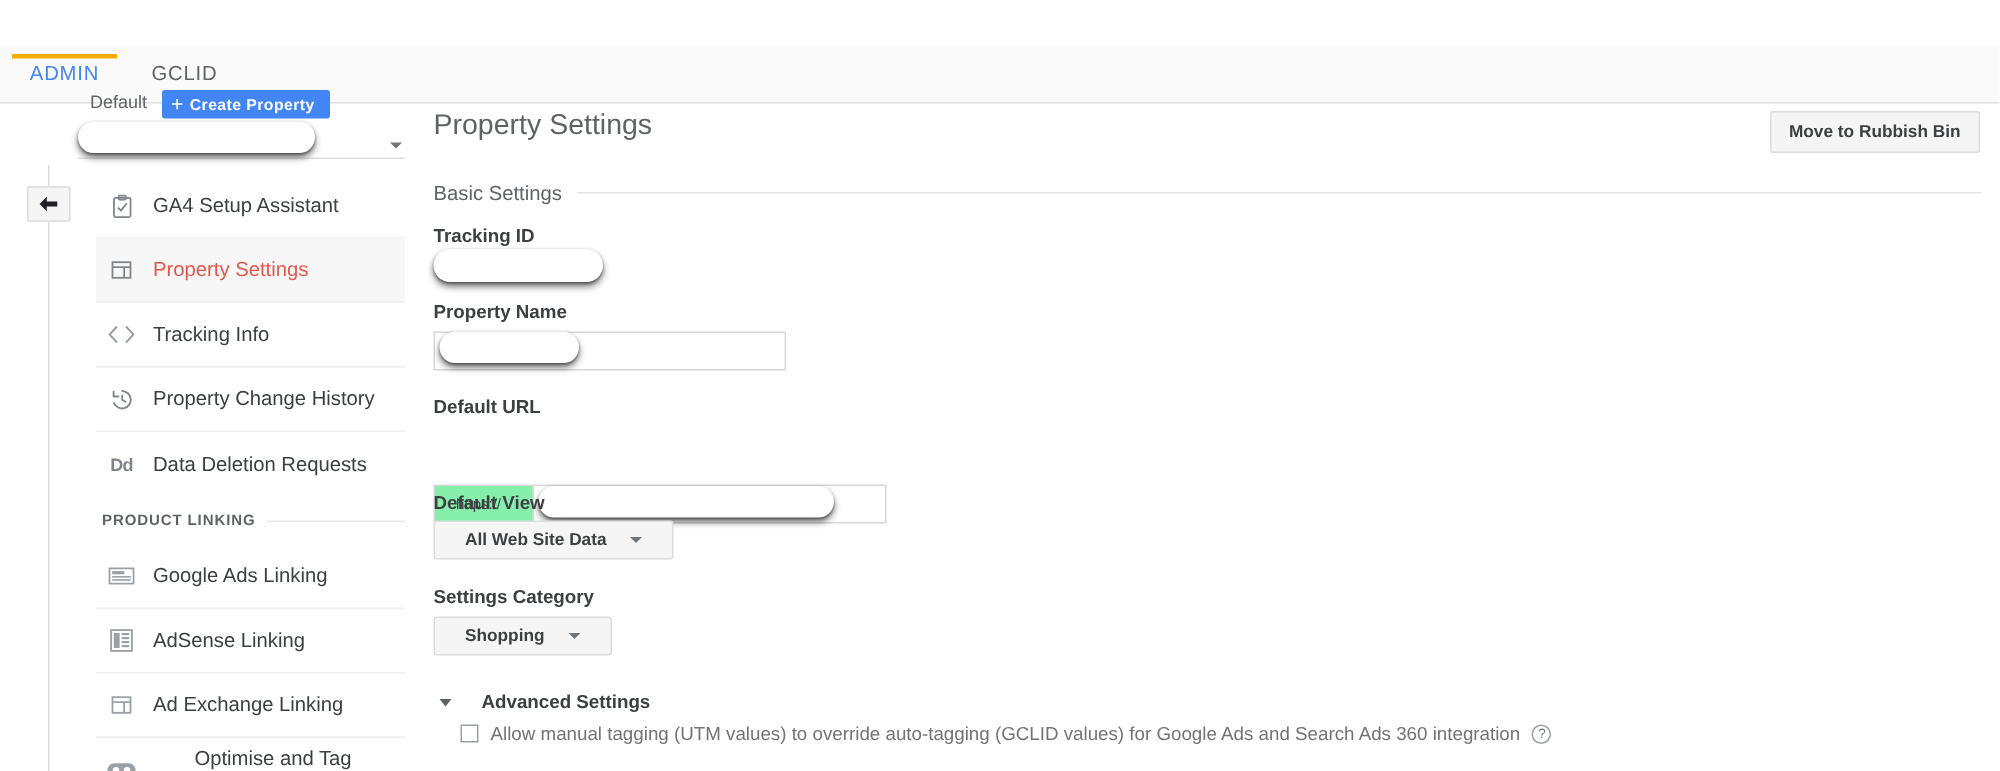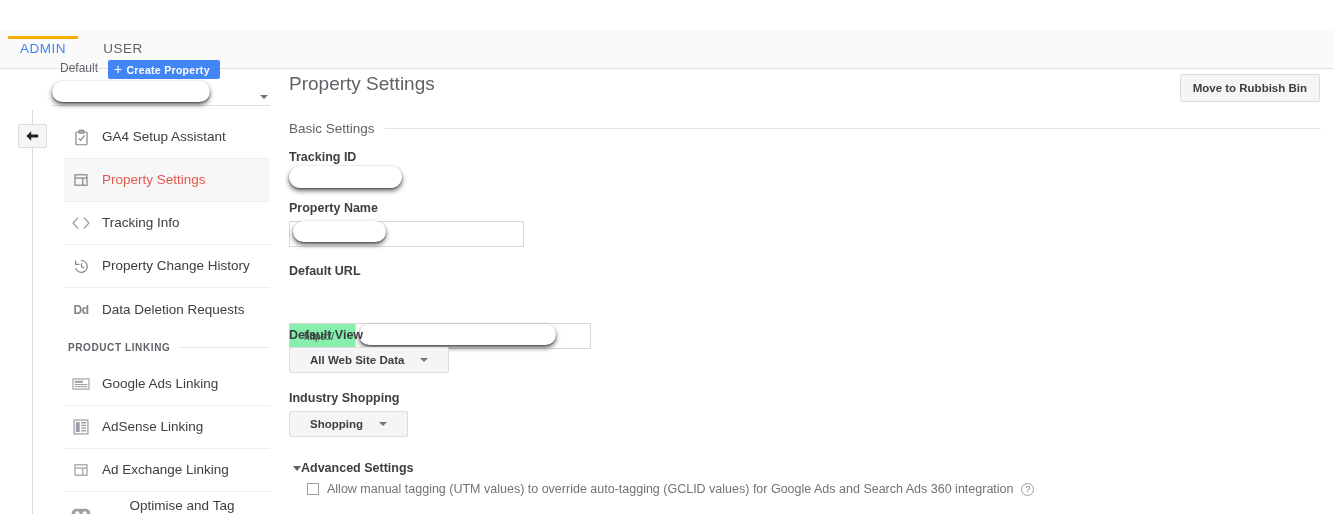--- a/index.html
+++ b/index.html
@@ -332,21 +332,21 @@
     cursor: text;
   }
 
   
   .adv-toggle {
     position: absolute;
     left: 4px;
     top: 422px;
     display: flex;
     align-items: center;
-    gap: 0;
+    gap: 20px;
     cursor: pointer;
   }
   .adv-toggle .tri {
     width: 0; height: 0;
     border-left: 4px solid transparent;
     border-right: 4px solid transparent;
     border-top: 5px solid #5f6368;
   }
   .adv-toggle .adv-lbl {
     font-size: 12.5px;
@@ -387,21 +387,21 @@
     cursor: pointer;
     flex: 0 0 13px;
     box-sizing: border-box;
   }
 </style>
 </head>
 <body>
 
 <div class="tabbar">
   <div class="tab admin">ADMIN</div>
-  <div class="tab user">USER</div>
+  <div class="tab user">GCLID</div>
 </div>
 <div class="tab-underline"></div>
 
 <div class="rail-line"></div>
 <div class="collapse-btn">
   <svg width="15" height="13" viewBox="0 0 15 13">
     <path d="M6.2 1.2 L1.4 6.0 L6.2 10.8 L6.2 7.6 L13.2 7.6 L13.2 4.4 L6.2 4.4 Z" fill="#202124"></path>
   </svg>
 </div>
 
@@ -547,21 +547,21 @@
     <div class="url-field"></div>
   </div>
   <div class="redact" style="left:70px; top:285px; width:197px; height:21px;"></div>
 
   <div class="field-label" style="left:0; top:289px;">Default View</div>
   <div class="combo" style="left:0; top:308px;">
     <span>All Web Site Data</span>
     <span class="caret"></span>
   </div>
 
-  <div class="field-label" style="left:0; top:352px;">Industry Shopping</div>
+  <div class="field-label" style="left:0; top:352px;">Settings Category</div>
   <div class="combo" style="left:0; top:372px;">
     <span>Shopping</span>
     <span class="caret"></span>
   </div>
 
   <div class="adv-toggle">
     <span class="tri"></span>
     <span class="adv-lbl">Advanced Settings</span>
   </div>
 

